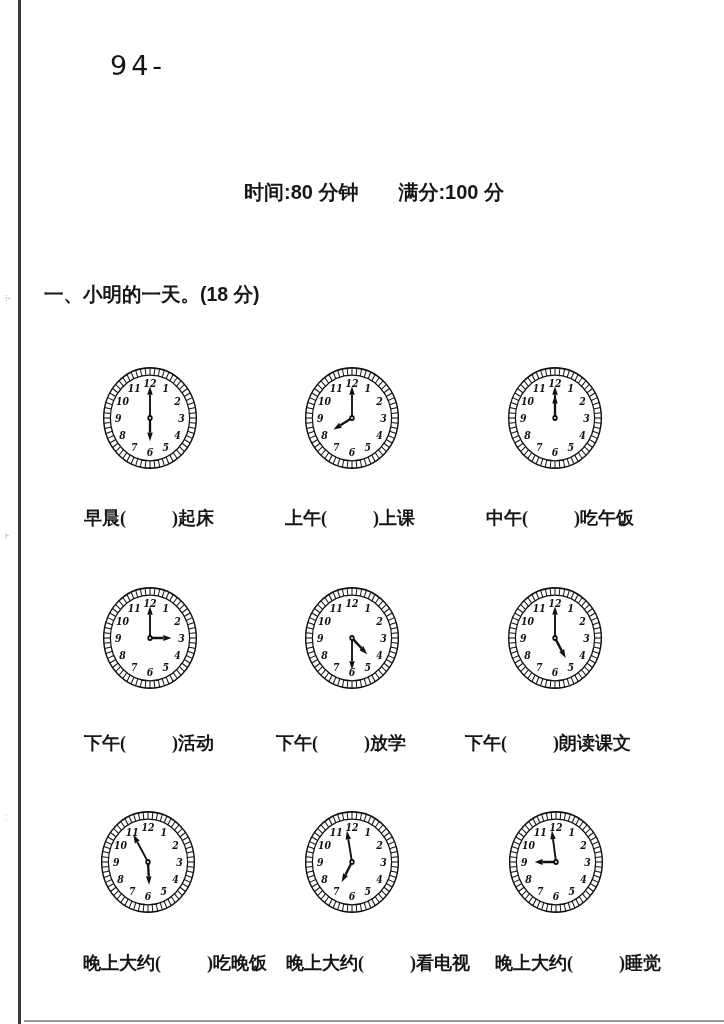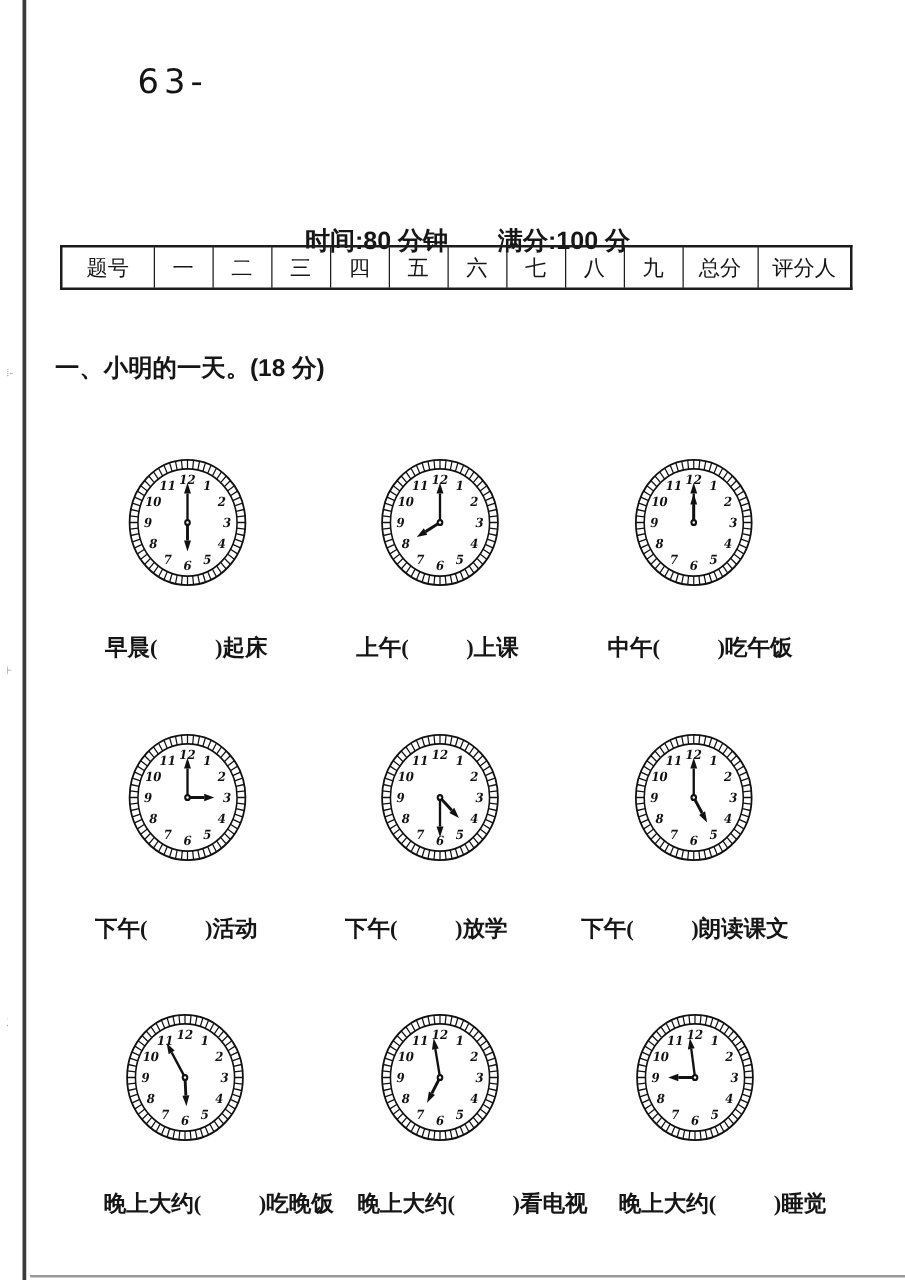--- a/index.html
+++ b/index.html
@@ -31,21 +31,21 @@
 </style>
 </head>
 <body>
 
 <div class="spine"></div>
 <div class="bottom-line"></div>
 <div class="margin-mark" style="top:295px">⁞-</div>
 <div class="margin-mark" style="top:533px">⊦</div>
 <div class="margin-mark" style="top:815px">⁚</div>
 
-<div class="corner-label">63-</div>
+<div class="corner-label">94-</div>
 
 <div class="info-line">
   <span>时间:80 分钟</span><span class="info-gap"></span><span>满分:100 分</span>
 </div>
 
 <table class="score-table">
   <colgroup>
     <col style="width:74px">
       <col style="width:47px">
       <col style="width:47px">
@@ -53,34 +53,20 @@
     <col style="width:47px">
       <col style="width:47px">
       <col style="width:47px">
       <col style="width:47px">
     <col style="width:47px">
       <col style="width:47px">
       <col style="width:60px">
       <col style="width:75px">
   </colgroup>
   <tbody>
-      <tr>
-    <td>题号</td>
-    <td>一</td>
-    <td>二</td>
-    <td>三</td>
-    <td>四</td>
-    <td>五</td>
-    <td>六</td>
-    <td>七</td>
-    <td>八</td>
-    <td>九</td>
-    <td>总分</td>
-    <td>评分人</td>
-  </tr>
 </tbody>
   </table>
 
 <div class="section-title">一、小明的一天。(18 分)</div>
 
 <div class="clock" style="left:101px;top:365px"><svg viewBox="0 0 110 110" width="98" height="106" preserveAspectRatio="none">
       <circle cx="55" cy="55" r="52" fill="none" stroke="#111" stroke-width="1.6"></circle>
       <circle cx="55" cy="55" r="44.5" fill="none" stroke="#111" stroke-width="1.4"></circle>
       <line x1="55" y1="10.5" x2="55" y2="3" stroke="#111" stroke-width="1.1"></line>
       <line x1="59.65151661541058" y1="10.743775656111836" x2="60.43548008991798" y2="3.284861440849788" stroke="#111" stroke-width="1.1"></line>
@@ -850,18 +836,18 @@
         <line x1="55" y1="55" x2="51.65984557695842" y2="31.233566350202313" stroke="#111" stroke-width="2.1"></line>
         <polygon points="50.40728766831783,22.321153731528184 54.72967659005729,30.80212973722611 48.59001456385955,31.665002963178516" fill="#111"></polygon>
       </g>
       <circle cx="55" cy="55" r="3" fill="#111"></circle>
       <circle cx="55" cy="55" r="1.1" fill="#fff"></circle>
     </svg></div>
 
 <div class="caption" style="left:84px;top:506px"><span>早晨(</span><span class="gap"></span><span>)起床</span></div>
 <div class="caption" style="left:285px;top:506px"><span>上午(</span><span class="gap"></span><span>)上课</span></div>
 <div class="caption" style="left:486px;top:506px"><span>中午(</span><span class="gap"></span><span>)吃午饭</span></div>
-<div class="caption" style="left:76px;top:731px"><span>下午(</span><span class="gap"></span><span>)活动</span></div>
+<div class="caption" style="left:84px;top:731px"><span>下午(</span><span class="gap"></span><span>)活动</span></div>
 <div class="caption" style="left:276px;top:731px"><span>下午(</span><span class="gap"></span><span>)放学</span></div>
 <div class="caption" style="left:465px;top:731px"><span>下午(</span><span class="gap"></span><span>)朗读课文</span></div>
 <div class="caption" style="left:83px;top:951px"><span>晚上大约(</span><span class="gap"></span><span>)吃晚饭</span></div>
 <div class="caption" style="left:286px;top:951px"><span>晚上大约(</span><span class="gap"></span><span>)看电视</span></div>
 <div class="caption" style="left:495px;top:951px"><span>晚上大约(</span><span class="gap"></span><span>)睡觉</span></div>
 
 </body></html>

